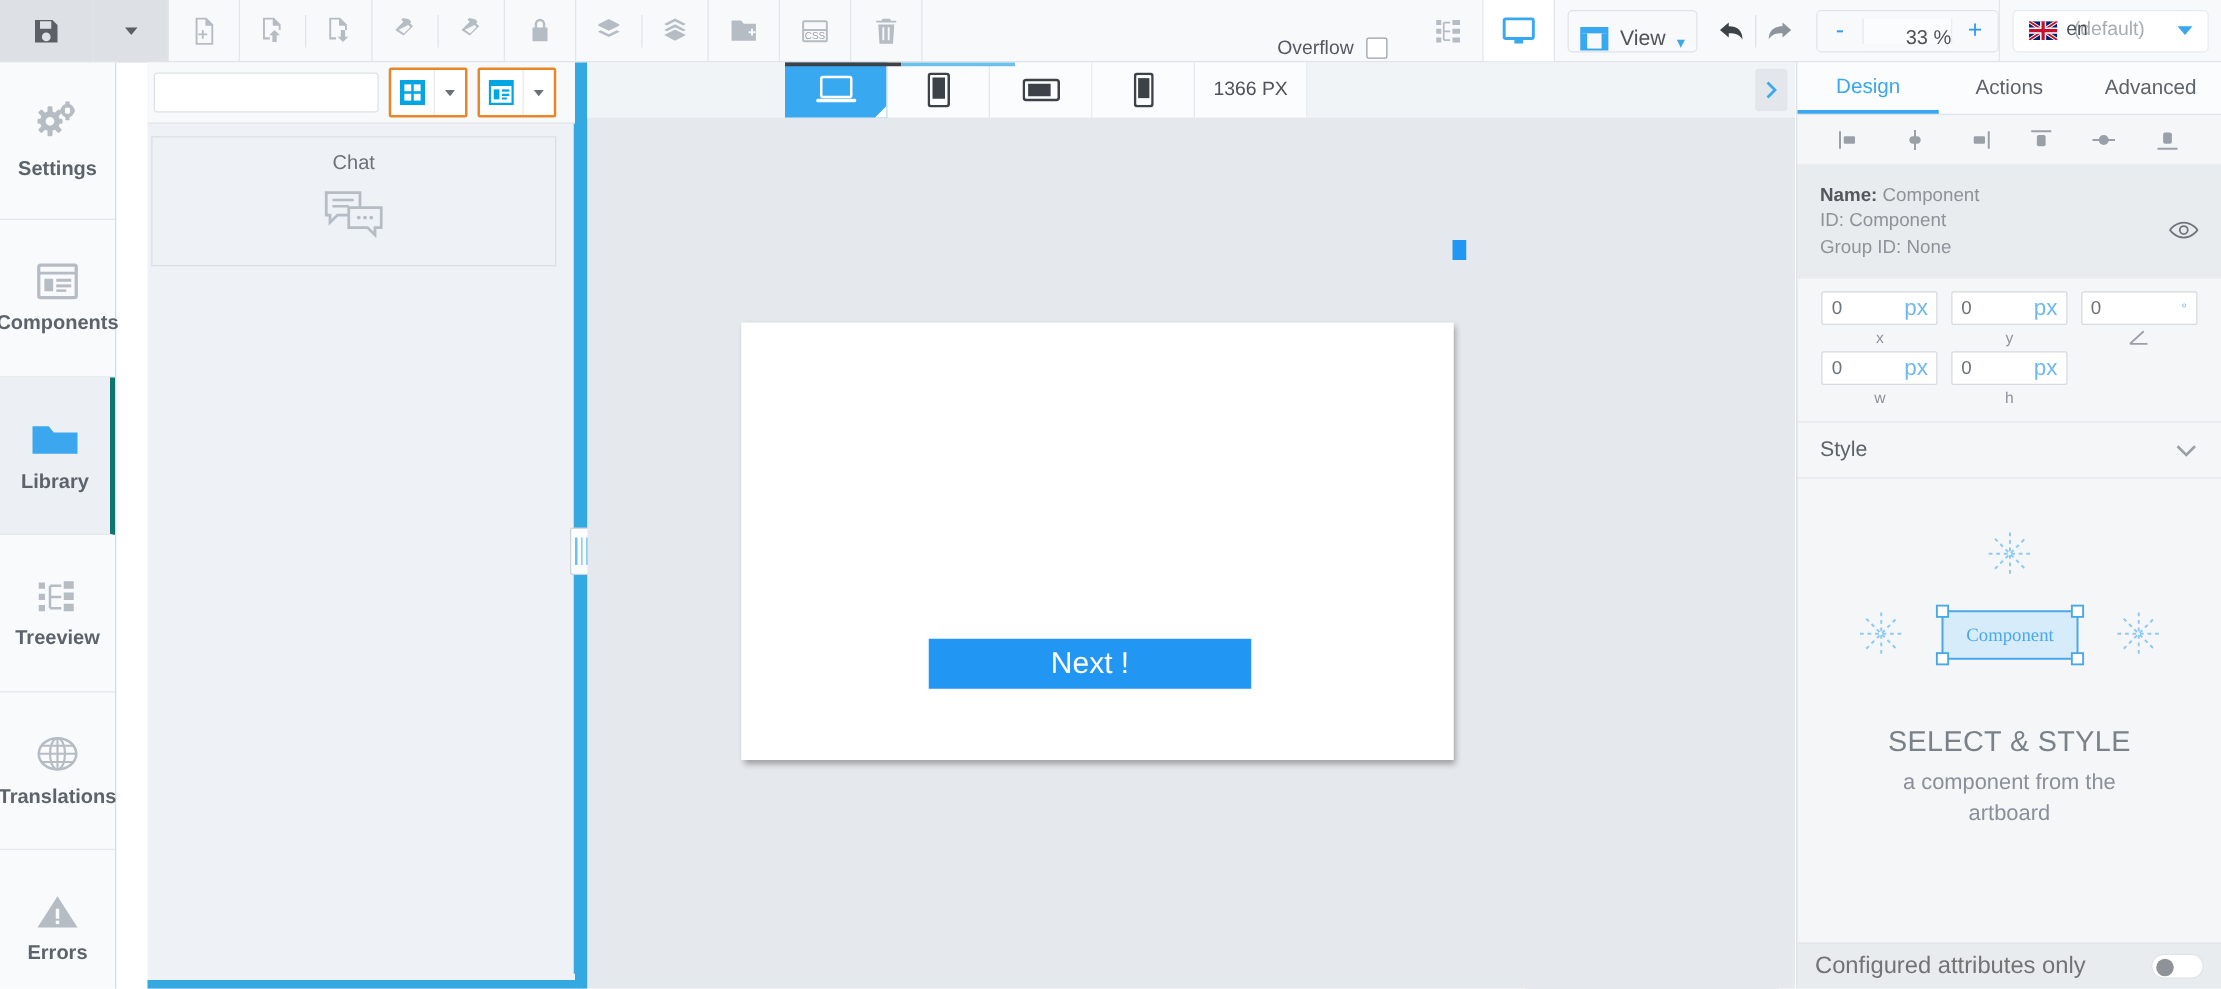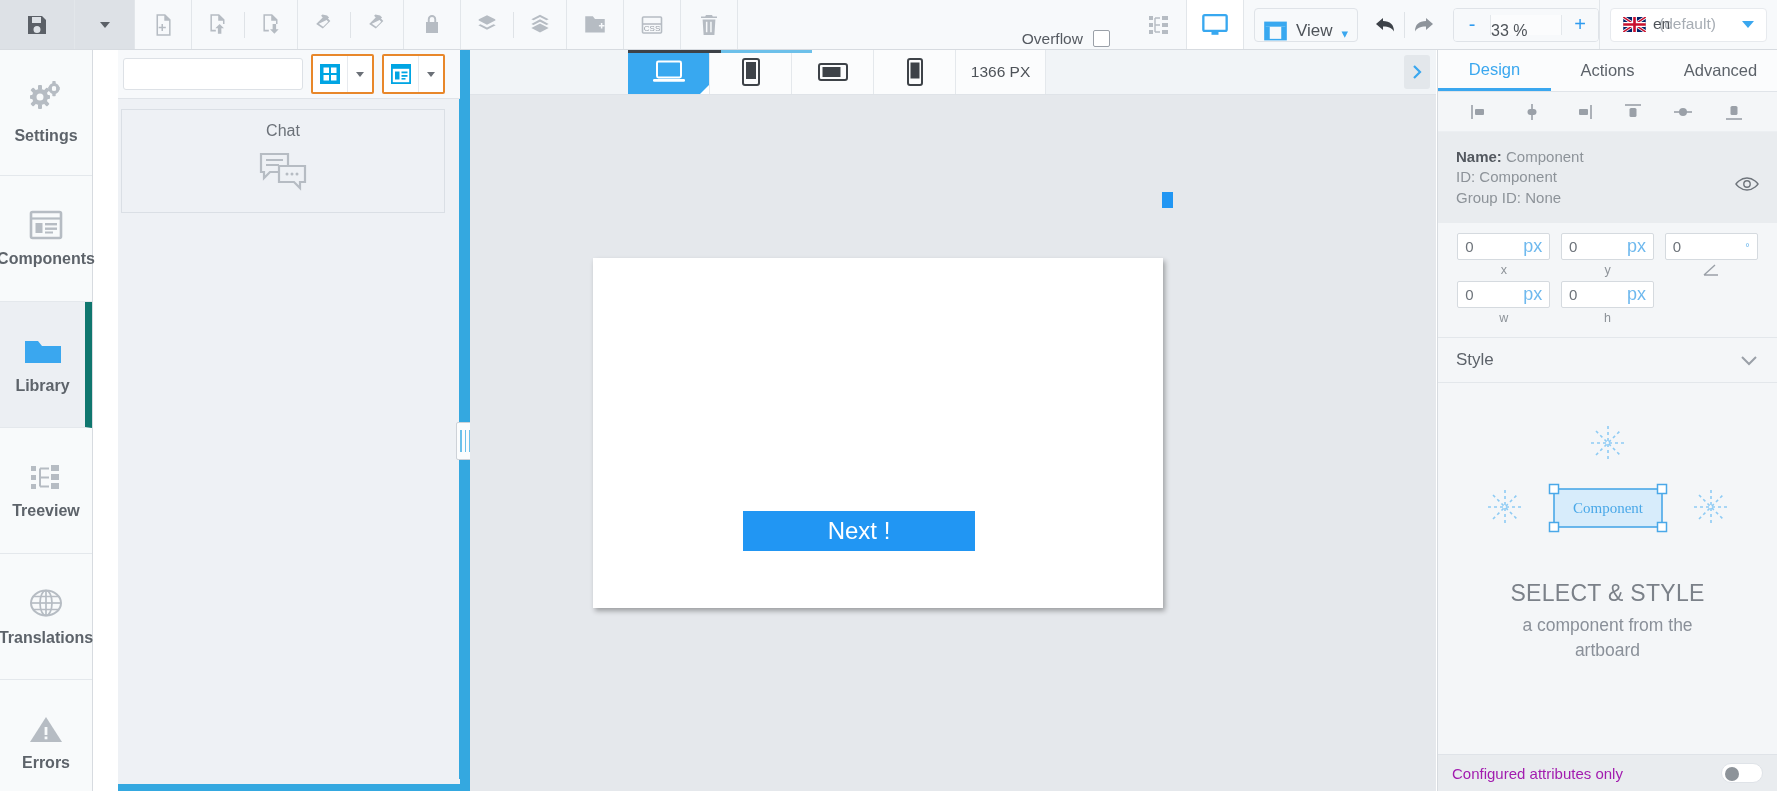--- a/index.html
+++ b/index.html
@@ -52,21 +52,21 @@
   }
   .view-btn .lbl{ font-size:17px; color:#4e5359; }
   .undo-grp{ display:flex; align-items:center; gap:0; padding-right:8px;}
   .undo-grp .tb-ico{ width:36px; border:none;}
   .zoom-grp{
     display:flex; align-items:center; height:34px; margin-left:4px;
     border:1px solid #dfe3e8; border-radius:4px; overflow:hidden; background:#f7f9fb;
   }
   .zoom-grp .zb{ width:36px; height:32px; display:flex; align-items:center; justify-content:center;
     color:#2f9bef; font-size:20px; background:#f7f9fb; }
-  .zoom-grp .zv{ min-width:72px; text-align:left; font-size:16px; color:#4e5359;
+  .zoom-grp .zv{ min-width:72px; text-align:right; font-size:16px; color:#4e5359;
     border-left:1px solid #e3e7eb; border-right:1px solid #e3e7eb; height:20px; line-height:32px; background:#fbfcfd;}
   .lang-grp{
     display:flex; align-items:center; gap:7px; height:34px; margin:0 10px; padding:0 12px;
     background:#fff; border:1px solid #e7eaee; border-radius:4px; position:relative;
   }
   .flag{ width:23px; height:15px; display:block; }
   .lang-stack{ position:relative; width:82px; height:20px; }
   .lang-stack span{ position:absolute; left:0; top:0; font-size:15.5px; white-space:nowrap;}
   .lang-a{ color:#4e5359; }
   .lang-b{ color:#a7adb4; left:6px !important;}
@@ -77,21 +77,21 @@
   
   .rail{
     position:absolute; left:0; top:50px; width:93px; height:741px;
     background:#f8fafb; border-right:1px solid #d7dbe0;
   }
   .rail-item{
     height:126px; border-bottom:1px solid #e4e8ec;
     display:flex; flex-direction:column; align-items:center; justify-content:center; gap:10px;
   }
   .rail-item .rl{ font-size:16px; font-weight:bold; color:#5d636a; }
-  .rail-item.active{ background:#eceff3; border-right:7px solid #0f766e;}
+  .rail-item.active{ background:#eceff3; border-right:4px solid #0f766e;}
 
   
   .libpanel{
     position:absolute; left:118px; top:50px; width:349px; height:741px;
     background:#eef1f5; border-right:1px solid #d7dbe0;
   }
   .lib-toolbar{
     height:49px; background:#f7f9fb; border-bottom:1px solid #dfe3e8;
     display:flex; align-items:center; padding-left:5px;
   }
@@ -141,21 +141,21 @@
   .collapse-btn{ width:26px; height:34px; background:#e3e7eb; border-radius:3px;
         display:flex; align-items:center; justify-content:center;}
   .devtop-mark{ position:absolute; left:158px; top:0; width:93px; height:3px; background:#3d4248;}
   .devtop-mark2{ position:absolute; left:251px; top:0; width:91px; height:3px; background:#6cc0ea;}
 
   .artboard{
     position:absolute; left:123px; top:208px; width:570px; height:350px;
     background:#ffffff; box-shadow:2px 3px 5px rgba(0,0,0,0.32);
   }
   .nextbtn{
-    position:absolute; left:150px; top:253px; width:232px; height:40px;
+    position:absolute; left:150px; top:253px; width:258px; height:40px;
     background:#2196f3; color:#fff; font-size:24px;
     display:flex; align-items:center; justify-content:center;
   }
   .ab-handle{ position:absolute; left:692px; top:142px; width:11px; height:16px; background:#2196f3;}
 
   
   .rpanel{ position:absolute; left:1437px; top:50px; width:340px; height:741px;
            background:#f4f6f8; border-left:1px solid #d7dbe0;}
   .rtabs{ height:42px; display:flex; background:#fbfcfd; border-bottom:1px solid #e0e4e9;}
   .rtab{ flex:1; display:flex; align-items:center; justify-content:center; font-size:16.5px; color:#5d636a;}
@@ -176,21 +176,21 @@
   .flab{ font-size:12.5px; color:#8d9399; margin-top:3px; height:16px;}
   .styleRow{ height:46px; margin-top:8px; border-top:1px solid #e3e7eb; border-bottom:1px solid #e3e7eb;
              display:flex; align-items:center; justify-content:space-between; padding:0 18px;
              font-size:17px; color:#5d636a;}
   .empty{ display:flex; flex-direction:column; align-items:center; padding-top:38px; gap:0;}
   .empty .t1{ font-size:23px; color:#7b8189; margin-top:24px; letter-spacing:.3px;}
   .empty .t2{ font-size:17.5px; color:#8a9099; margin-top:6px; text-align:center; line-height:1.45; }
   .rfoot{ position:absolute; left:0; bottom:0; width:339px; height:37px; background:#e9ecef;
           border-top:1px solid #dfe3e8; display:flex; align-items:center; justify-content:space-between;
           padding:0 14px 0 14px;}
-  .rfoot .fl{ font-size:15px; color:#a21caf;}
+  .rfoot .fl{ font-size:19px; color:#737373;}
   .toggle{ width:42px; height:20px; background:#fff; border:1px solid #dfe3e8; border-radius:11px; position:relative;}
   .toggle .knob{ position:absolute; left:3px; top:2.5px; width:14px; height:14px; border-radius:50%; background:#8d9399;}
 </style>
 </head>
 <body>
 
 <div id="app">
 
   <div class="topbar">
     <div class="tb-cell tb-save">

